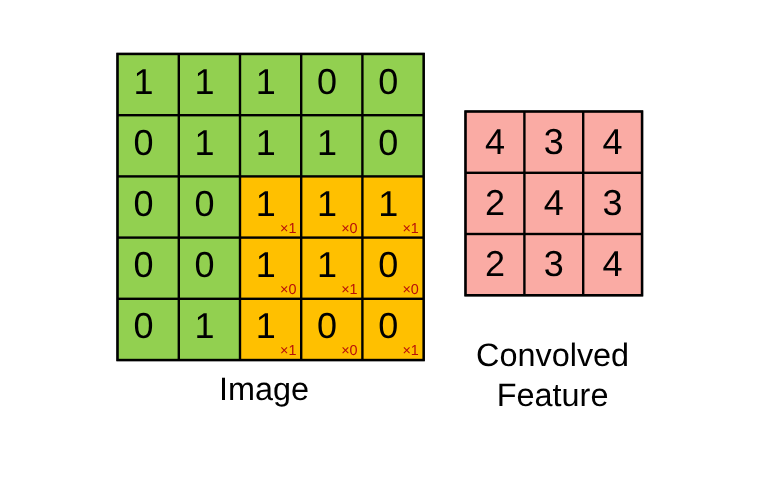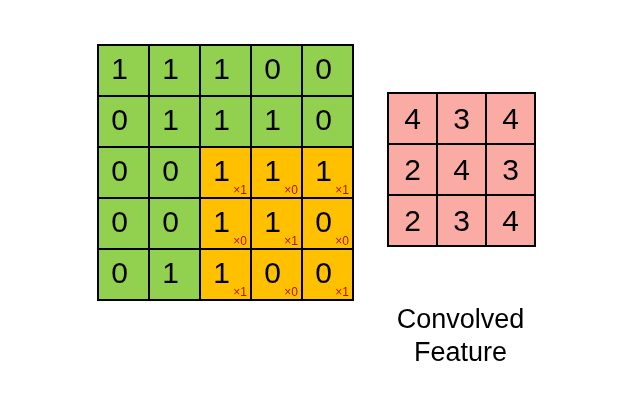--- a/index.html
+++ b/index.html
@@ -87,21 +87,21 @@
     font-family: "Liberation Sans", sans-serif;
     white-space: pre-line;
   }
   #image-caption {
     left: 120px;
     top: 308px;
     width: 200px;
   }
   #feature-caption {
     left: 368px;
-    top: 303px;
+    top: 280px;
     width: 185px;
   }
 </style>
 </head>
 <body>
 
 <div id="canvas">
 
   <div id="image-matrix">
       <div class="cell plain">
@@ -213,17 +213,18 @@
         <span>2</span>
       </div>
       <div class="fcell">
         <span>3</span>
       </div>
       <div class="fcell">
         <span>4</span>
       </div>
     </div>
 
+  <div class="caption" id="image-caption">Image</div>
 
   <div class="caption" id="feature-caption">Convolved
 Feature</div>
 
 </div>
 
 </body></html>

